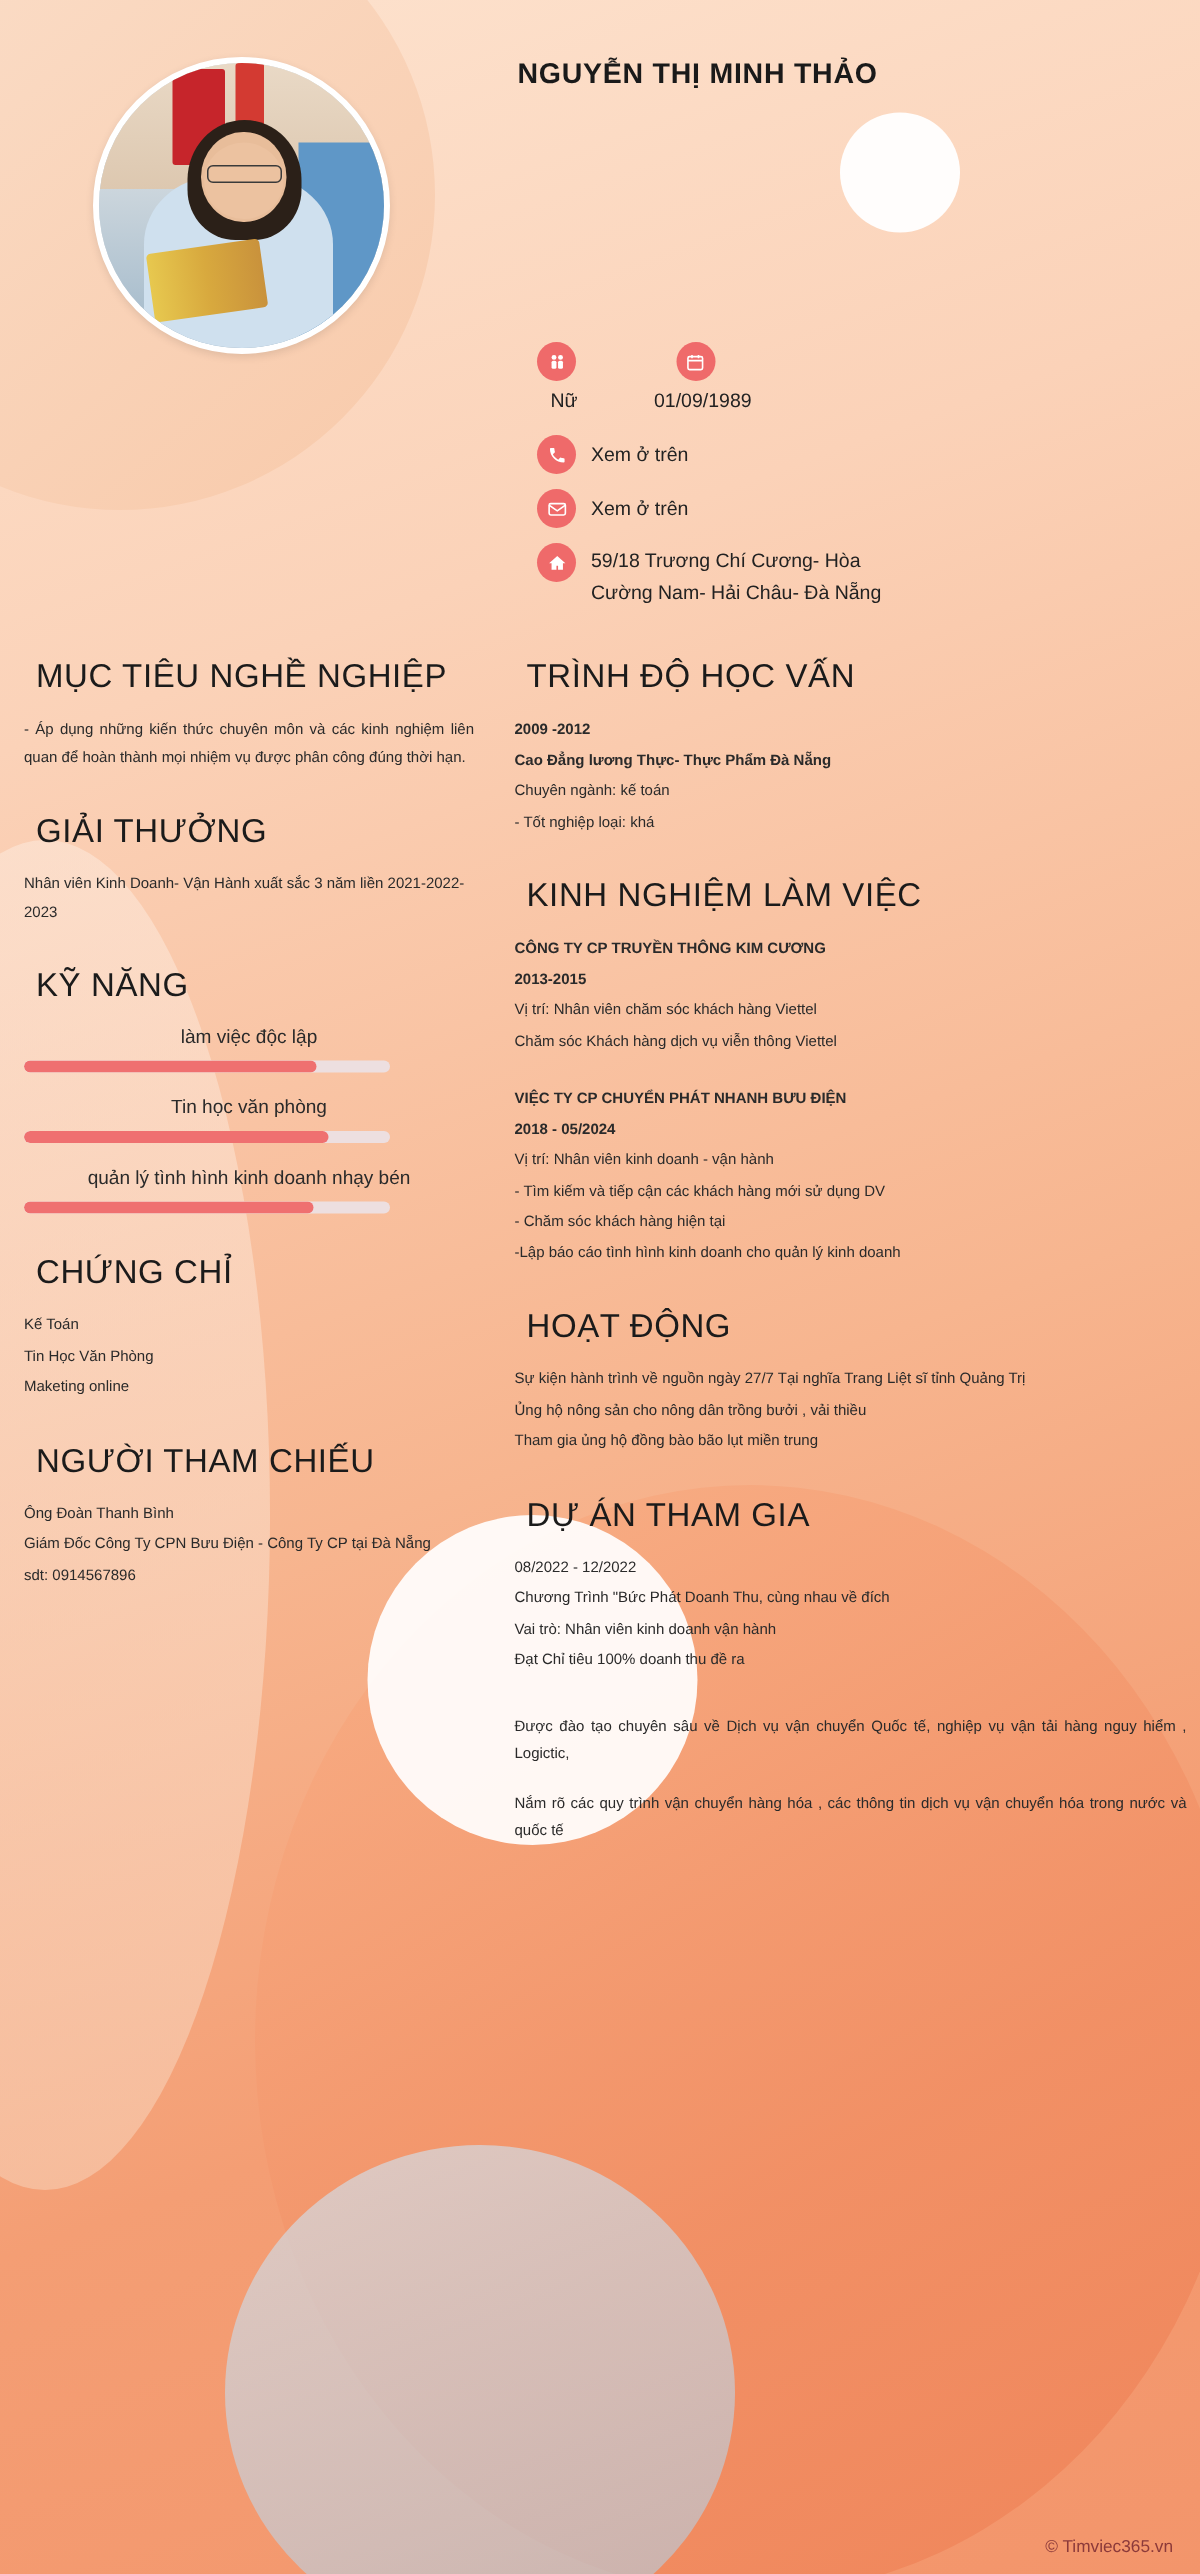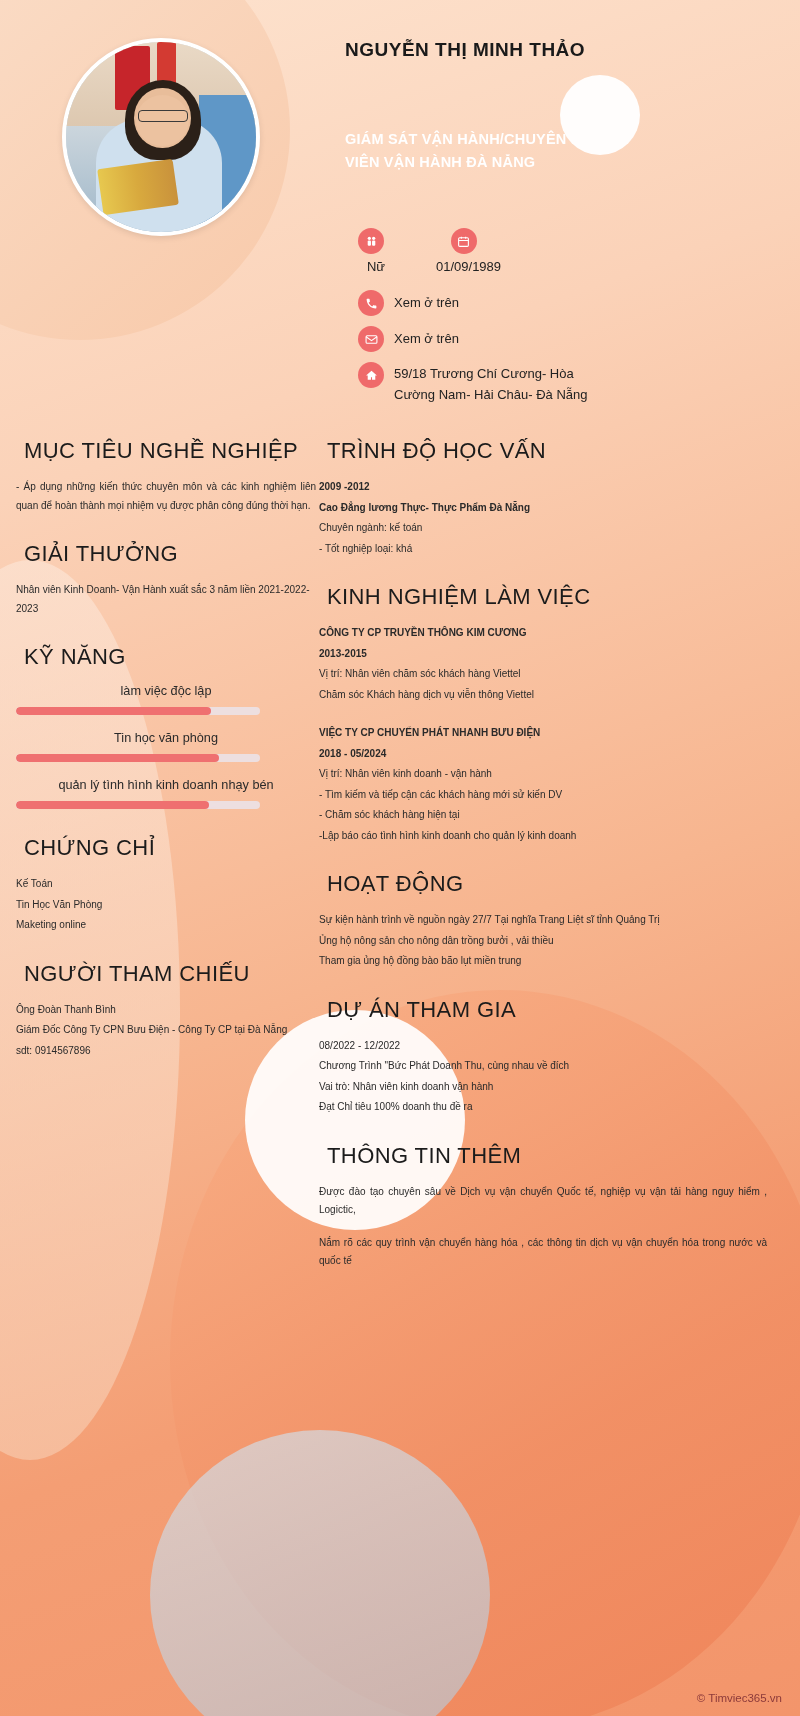--- a/index.html
+++ b/index.html
@@ -128,21 +128,21 @@
     font-size: 12px; flex: 0 0 26px; margin-right: 10px;
   }
   .c-ico svg { display: block; }
   .c-txt { font-size: 13px; color: #222; line-height: 26px; }
   .c-txt.multiline { line-height: 1.6; padding-top: 2px; }
   .c-inline { display: flex; align-items: center; flex-direction: column; }
   .c-gap { width: 42px; }
 
   
   .col-left { position: absolute; left: 16px; top: 438px; width: 300px; }
-  .col-right { position: absolute; left: 319px; top: 438px; width: 448px; }
+  .col-right { position: absolute; left: 343px; top: 438px; width: 448px; }
 
   .sec-h {
     font-size: 22px; font-weight: 400; color: #1b1b1b;
     letter-spacing: .4px; margin-bottom: 14px;
   }
   .sec-h.left { padding-left: 8px; }
   .sec-h.right { padding-left: 8px; }
   .sec { margin-bottom: 26px; }
   p.body {
     font-size: 10px; color: #2a2a2a; line-height: 1.85;
@@ -188,21 +188,20 @@
       <div class="photo-blue"></div>
       <div class="photo-body"></div>
       <div class="photo-hair"></div>
       <div class="photo-head"></div>
       <div class="photo-face"></div>
       <div class="photo-glasses"></div>
       <div class="photo-cards"></div>
     </div>
 
     <div class="name">NGUYỄN THỊ MINH THẢO</div>
-    <div class="role">GIÁM SÁT VẬN HÀNH/CHUYÊN VIÊN VẬN HÀNH ĐÀ NẴNG</div>
 
     <div class="contact">
 
       <div class="c-row">
         <div class="c-inline">
           <span class="c-ico">
             <svg width="13" height="13" viewBox="0 0 24 24" fill="#fff">
               <circle cx="8" cy="6" r="3"></circle>
                 <circle cx="16" cy="6" r="3"></circle>
               <rect x="5" y="10" width="6" height="10" rx="2"></rect>
@@ -327,21 +326,21 @@
         <p class="body bold">CÔNG TY CP TRUYỀN THÔNG KIM CƯƠNG</p>
         <p class="body bold">2013-2015</p>
         <p class="body">Vị trí: Nhân viên chăm sóc khách hàng Viettel</p>
         <p class="body"> Chăm sóc Khách hàng dịch vụ viễn thông Viettel</p>
       </div>
 
       <div class="sub-block">
         <p class="body bold">VIỆC TY CP CHUYỂN PHÁT NHANH BƯU ĐIỆN</p>
         <p class="body bold">2018 - 05/2024</p>
         <p class="body">Vị trí: Nhân viên kinh doanh - vận hành</p>
-        <p class="body">- Tìm kiếm và tiếp cận các khách hàng mới sử kiến DV</p>
+        <p class="body">- Tìm kiếm và tiếp cận các khách hàng mới sử dụng DV</p>
         <p class="body">- Chăm sóc khách hàng hiện tại</p>
         <p class="body">-Lập báo cáo tình hình kinh doanh cho quản lý kinh doanh</p>
       </div>
     </div>
 
     <div class="sec">
       <div class="sec-h right">HOẠT ĐỘNG</div>
       <p class="body">Sự kiện hành trình về nguồn ngày 27/7 Tại nghĩa Trang Liệt sĩ tỉnh Quảng Trị</p>
       <p class="body">Ủng hộ nông sản cho nông dân trồng bưởi , vải thiều</p>
       <p class="body">Tham gia ủng hộ đồng bào bão lụt miền trung</p>
@@ -349,21 +348,20 @@
 
     <div class="sec">
       <div class="sec-h right">DỰ ÁN THAM GIA</div>
       <p class="body">08/2022 - 12/2022</p>
       <p class="body">Chương Trình "Bức Phát Doanh Thu, cùng nhau về đích</p>
       <p class="body">Vai trò: Nhân viên kinh doanh vận hành</p>
       <p class="body">Đạt Chỉ tiêu 100% doanh thu đề ra</p>
     </div>
 
     <div class="sec">
-      <div class="sec-h right">THÔNG TIN THÊM</div>
       <p class="body just" style="margin-bottom:14px">Được đào tạo chuyên sâu về Dịch vụ vận chuyển Quốc tế, nghiệp vụ vận tải hàng nguy hiểm , Logictic,</p>
       <p class="body just">Nắm rõ các quy trình vận chuyển hàng hóa , các thông tin dịch vụ vận chuyển hóa trong nước và quốc tế</p>
     </div>
 
   </div>
 
   <div class="footer-credit">© Timviec365.vn</div>
 
 </div>
 

